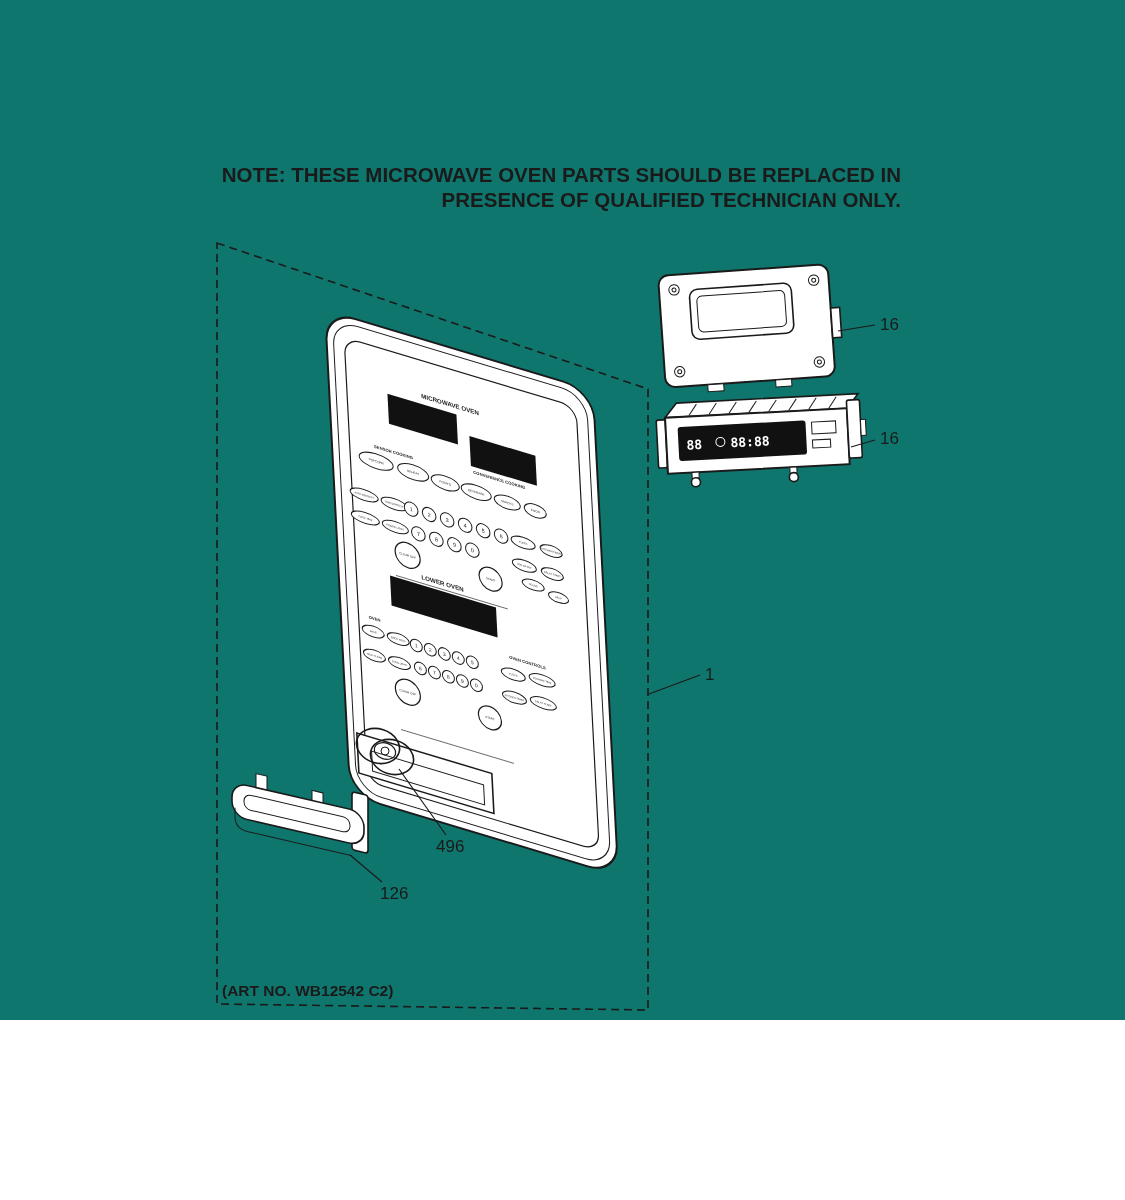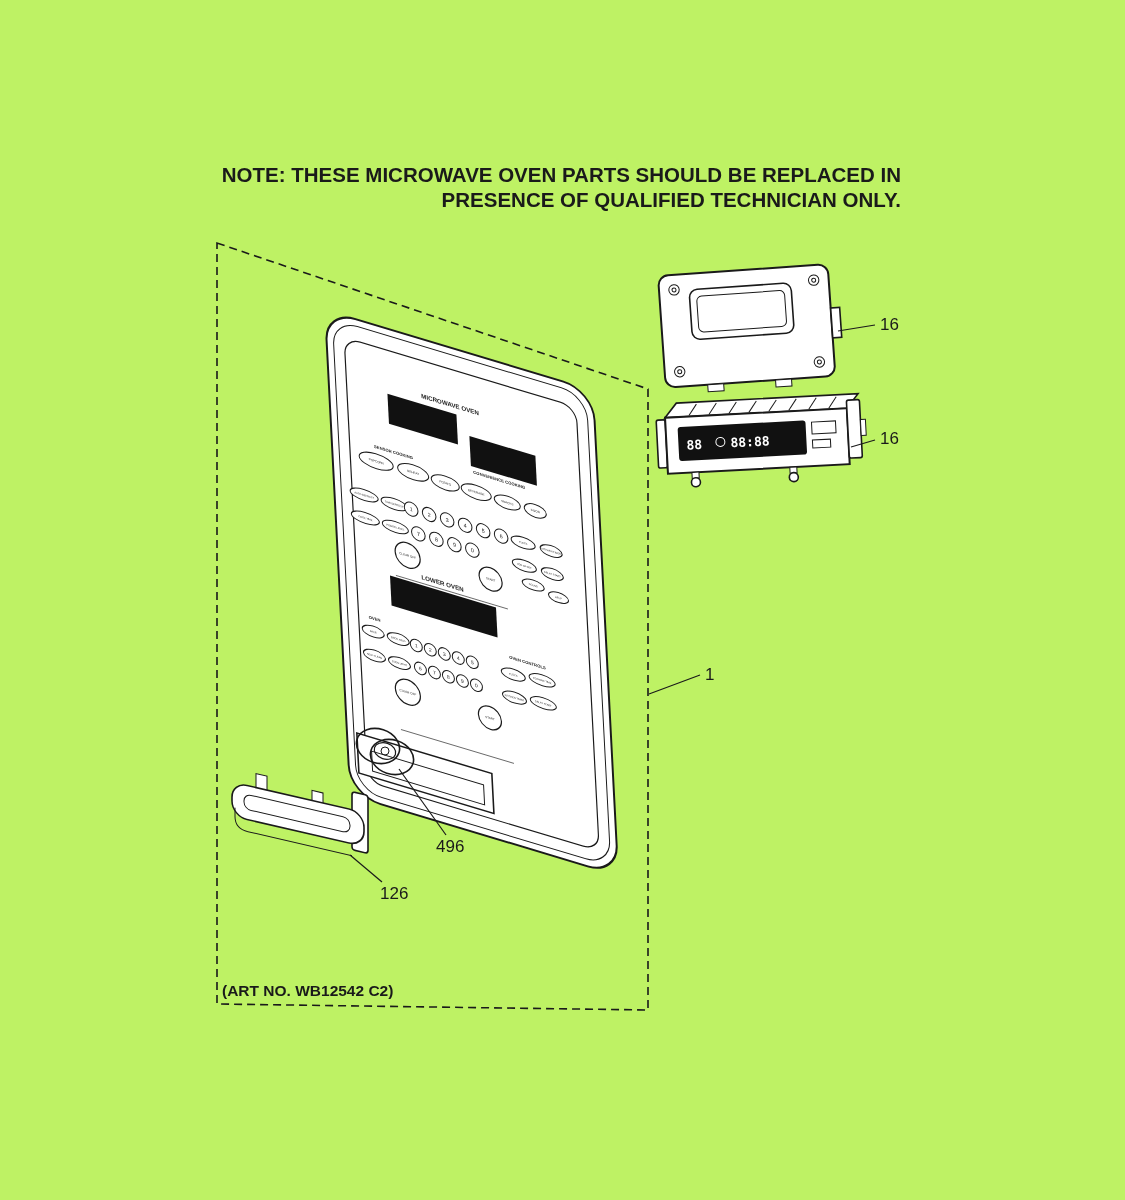--- a/index.html
+++ b/index.html
@@ -1,16 +1,16 @@
 <!DOCTYPE html>
 <html><head>
 <meta charset="utf-8">
 <style>
   html,body{margin:0;padding:0;background:#fff;}
-  .page{position:relative;width:1125px;height:1200px;background:#bef264;overflow:hidden;}
+  .page{position:relative;width:1125px;height:1020px;background:#0f766e;overflow:hidden;}
   svg{display:block;}
   text{font-family:"Liberation Sans","DejaVu Sans",sans-serif;fill:#1a1a1a;}
   .mid{text-anchor:middle;}
   .end{text-anchor:end;}
   .note{font-size:20.5px;font-weight:700;}
   .art{font-size:15.5px;font-weight:700;}
   .co{font-size:17px;}
   .st{font-size:6.2px;font-weight:700;}
   .hd{font-size:4.2px;font-weight:700;}
   .k{font-size:3px;}

